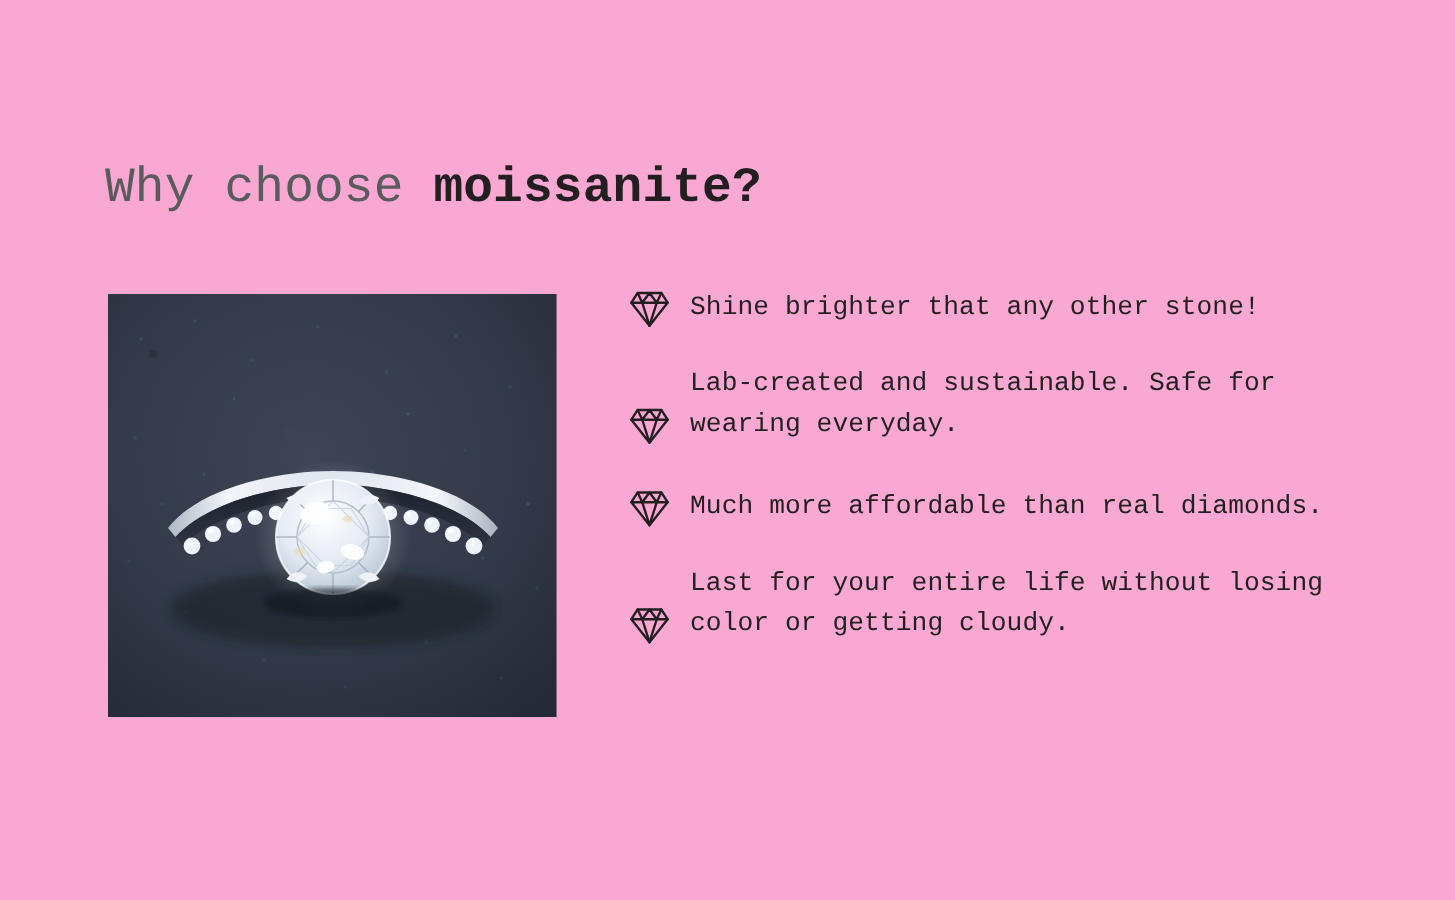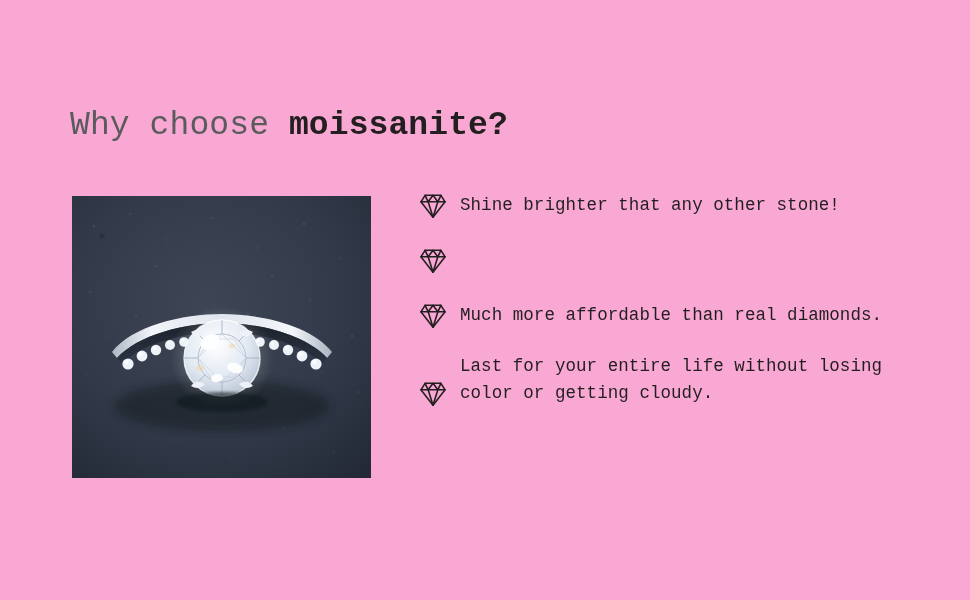--- a/index.html
+++ b/index.html
@@ -262,20 +262,21 @@
 
     <div class="feature-row">
       <span class="gem-icon">
         <svg viewBox="0 0 32 28" fill="none" stroke="#231f20" stroke-width="1.7" stroke-linejoin="round" stroke-linecap="round">
           <path d="M3 9.5 L16 26 L29 9.5 L24.5 2.5 L7.5 2.5 Z"></path>
           <path d="M3 9.5 H29"></path>
           <path d="M7.5 2.5 L10.8 9.5 L16 2.5 L21.2 9.5 L24.5 2.5"></path>
           <path d="M10.8 9.5 L16 26 L21.2 9.5"></path>
         </svg>
       </span>
+      <span class="feature-text">Lab-created and sustainable. Safe for wearing everyday.</span>
     </div>
 
     <div class="feature-row">
       <span class="gem-icon">
         <svg viewBox="0 0 32 28" fill="none" stroke="#231f20" stroke-width="1.7" stroke-linejoin="round" stroke-linecap="round">
           <path d="M3 9.5 L16 26 L29 9.5 L24.5 2.5 L7.5 2.5 Z"></path>
           <path d="M3 9.5 H29"></path>
           <path d="M7.5 2.5 L10.8 9.5 L16 2.5 L21.2 9.5 L24.5 2.5"></path>
           <path d="M10.8 9.5 L16 26 L21.2 9.5"></path>
         </svg>

